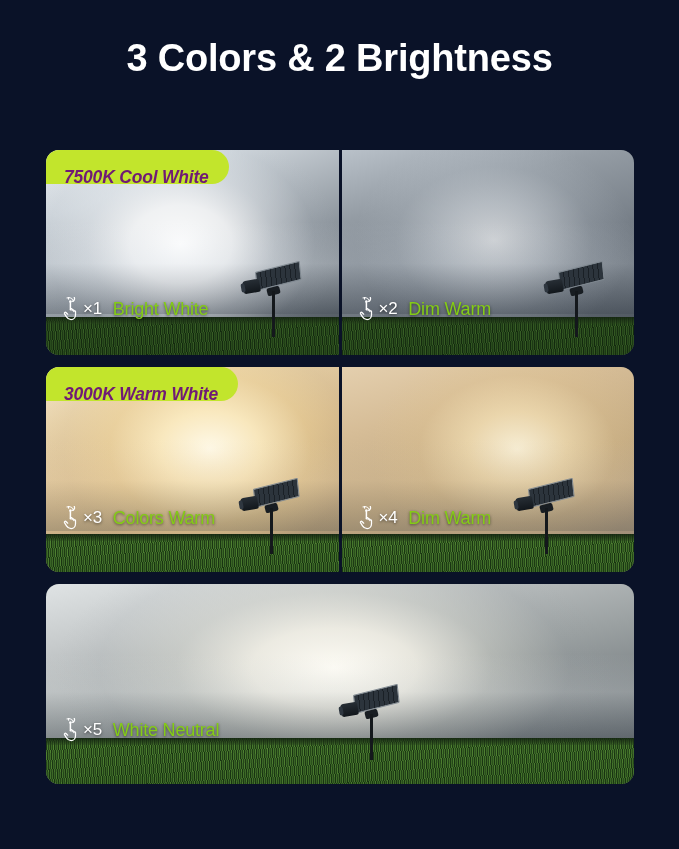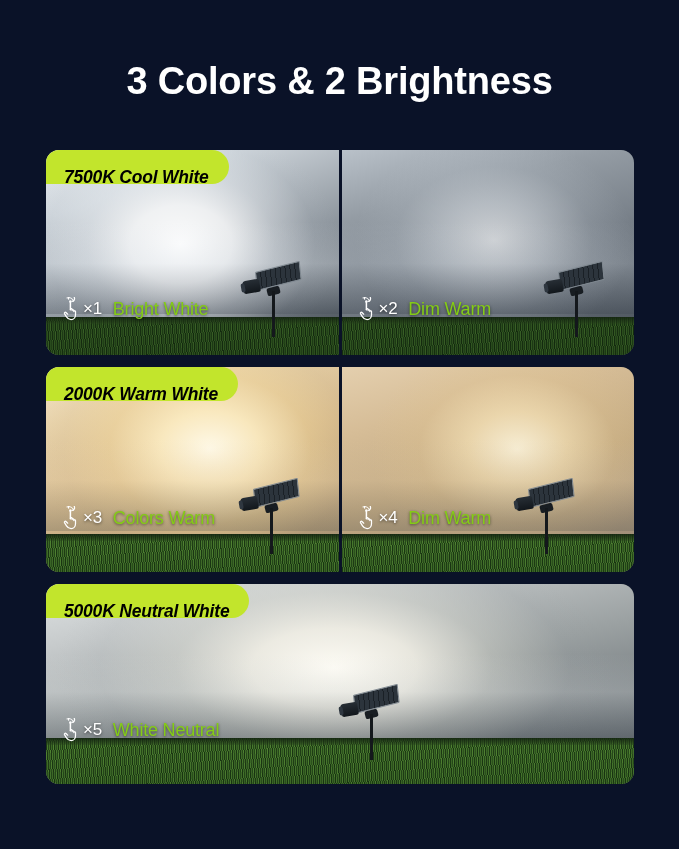--- a/index.html
+++ b/index.html
@@ -19,21 +19,21 @@
   .page {
     position: relative;
     width: 679px;
     height: 849px;
     background: #0a1228;
     box-sizing: border-box;
   }
 
   
   .header {
-    padding-top: 62px;
+    padding-top: 39px;
     text-align: center;
   }
   .title {
     margin: 0;
     color: #ffffff;
     font-size: 38px;
     font-weight: 700;
     letter-spacing: -0.2px;
     line-height: 1.05;
   }
@@ -266,21 +266,21 @@
     top: 0;
     height: 34px;
     display: flex;
     align-items: center;
     padding: 0 20px 0 18px;
     background: #c2e52c;
     border-radius: 13px 17px 17px 0;
     z-index: 4;
   }
   .badge-text {
-    color: #000000;
+    color: #701a75;
     font-size: 17.5px;
     font-weight: 700;
     font-style: italic;
     letter-spacing: -0.2px;
     white-space: nowrap;
     margin-top: 20px;
   }
 
   
   .caption {
@@ -377,21 +377,21 @@
           </svg>
           <span class="count">×2</span>
           <span class="cap-label">Dim Warm</span>
         </div>
       </div>
     </div>
 
     <div class="row">
 
       <div class="badge">
-        <span class="badge-text">2000K Warm White</span>
+        <span class="badge-text">3000K Warm White</span>
       </div>
 
       <div class="panel left warm-bright">
         <div class="sky"></div>
         <div class="glow"></div>
         <div class="haze"></div>
         <div class="grass lit"></div>
         <div class="fixture" style="right:36px;">
           <div class="solar"></div>
           <div class="lamp"></div>
@@ -431,23 +431,20 @@
             <path d="M10.4 12.6v-0.2c0-1 1.7-1 1.7 0v1.2c0-0.9 1.7-0.9 1.7 0v0.9c0-0.9 1.7-0.9 1.7 0v3.2c0 2.6-1.7 4.9-4.4 4.9-2.3 0-3.6-1.1-4.6-2.7l-2-3.3c-0.5-0.9 0.7-1.9 1.5-1.1l1.7 1.7" stroke="#fff" stroke-width="1.25" stroke-linejoin="round" stroke-linecap="round" fill="none"></path>
           </svg>
           <span class="count">×4</span>
           <span class="cap-label">Dim Warm</span>
         </div>
       </div>
     </div>
 
     <div class="row single">
 
-      <div class="badge">
-        <span class="badge-text">5000K Neutral White</span>
-      </div>
 
       <div class="panel full neutral-bright">
         <div class="sky"></div>
         <div class="glow"></div>
         <div class="haze"></div>
         <div class="grass tall lit"></div>
         <div class="fixture" style="left:295px; bottom:24px;">
           <div class="solar"></div>
           <div class="lamp"></div>
           <div class="joint"></div>

